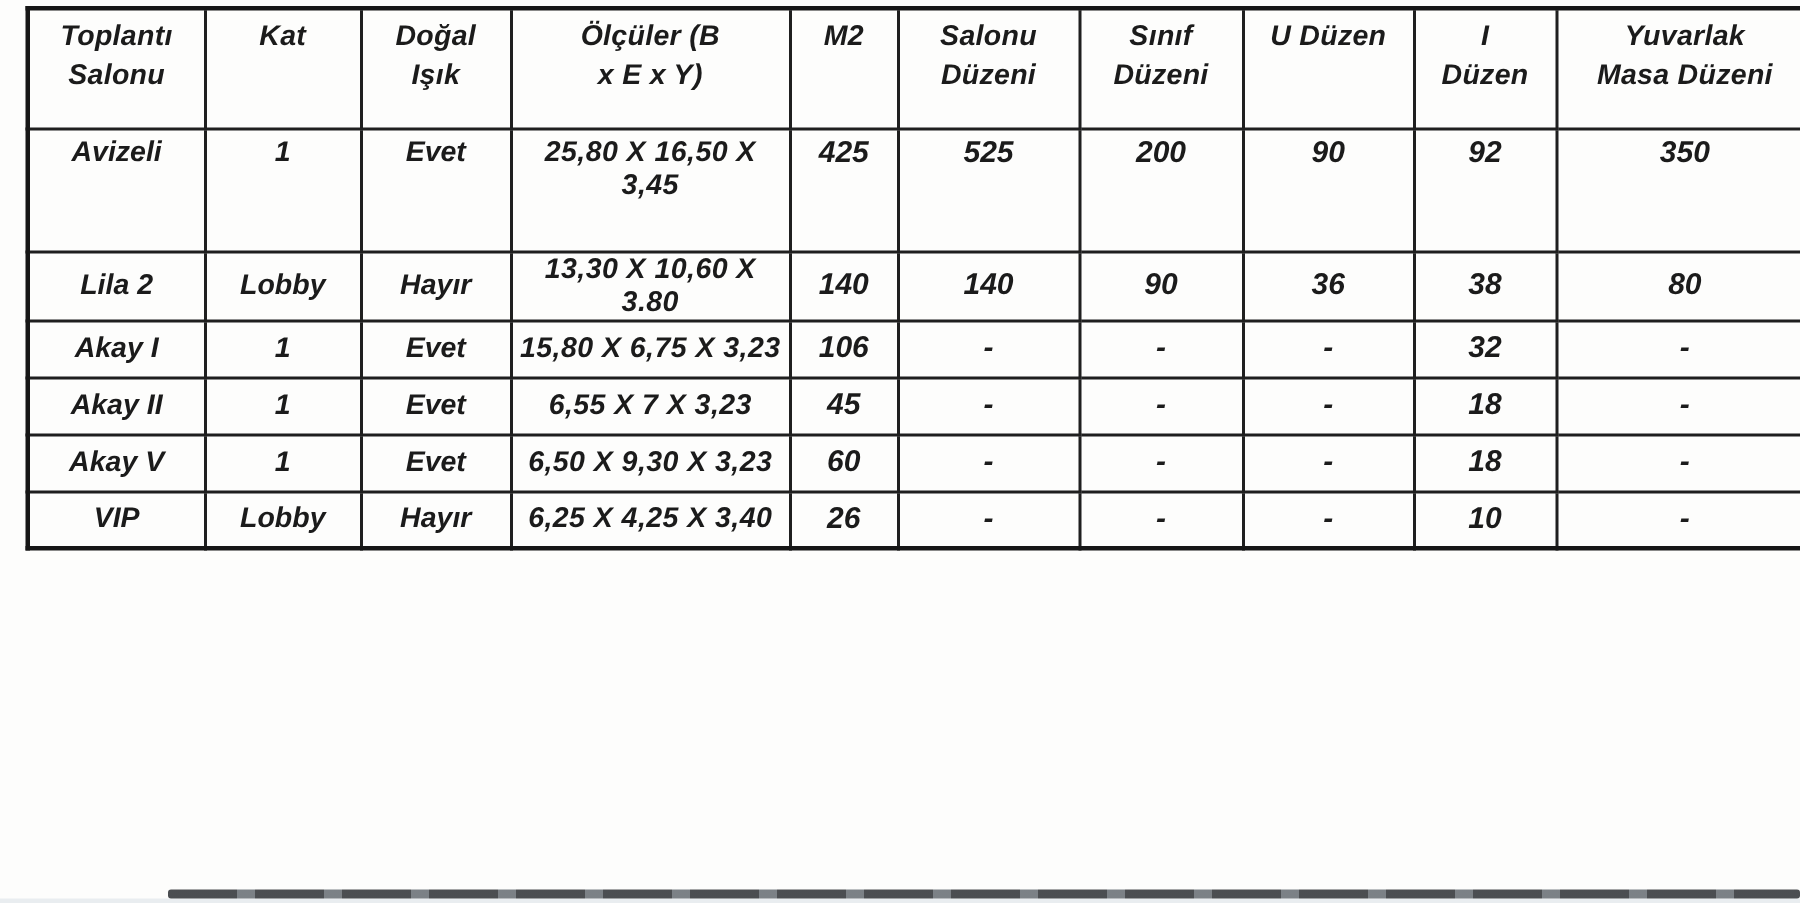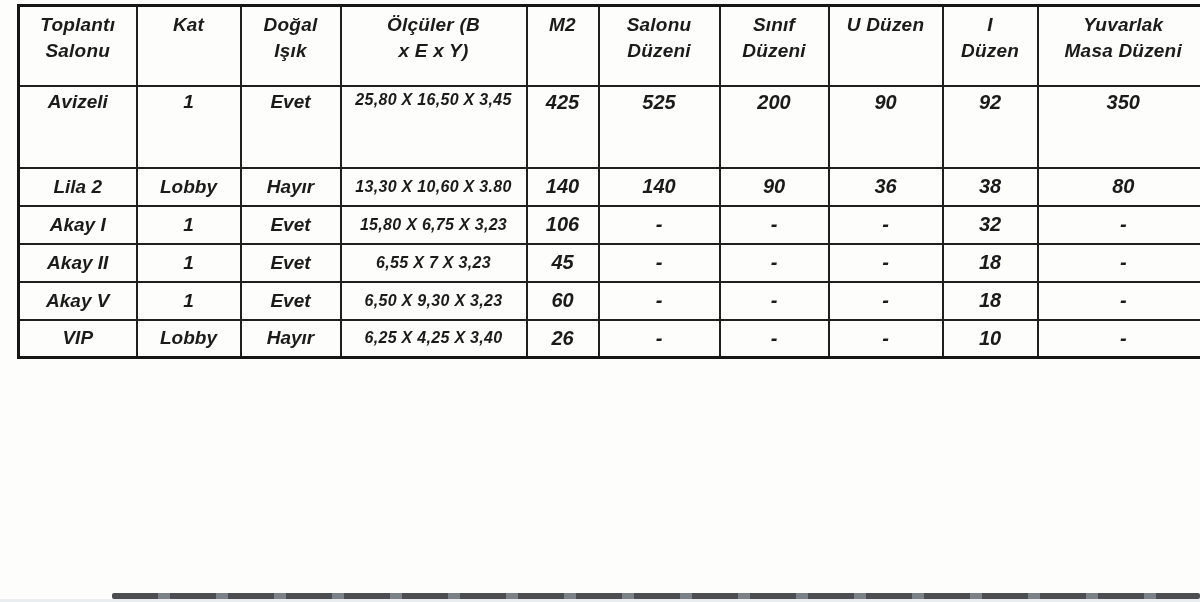--- a/index.html
+++ b/index.html
@@ -46,21 +46,21 @@
   }
   td {
     vertical-align: middle;
     font-size: 19px;
   }
   tbody tr.tall td {
     vertical-align: top;
     padding-top: 4px !important;
   }
   td.cell-room { font-size: 19px; }
-  td.cell-dims { font-size: 16px; letter-spacing: 0.3px; margin-top: 44px; }
+  td.cell-dims { font-size: 19px; letter-spacing: 0.3px; margin-top: 44px; }
   td.cell-num  { font-size: 20px; }
   
   .scan-bar {
     position: absolute;
     left: 112px;
     right: 0;
     bottom: 3px;
     height: 6px;
     background: repeating-linear-gradient(90deg,
       #33363a 0px, #33363a 46px,

